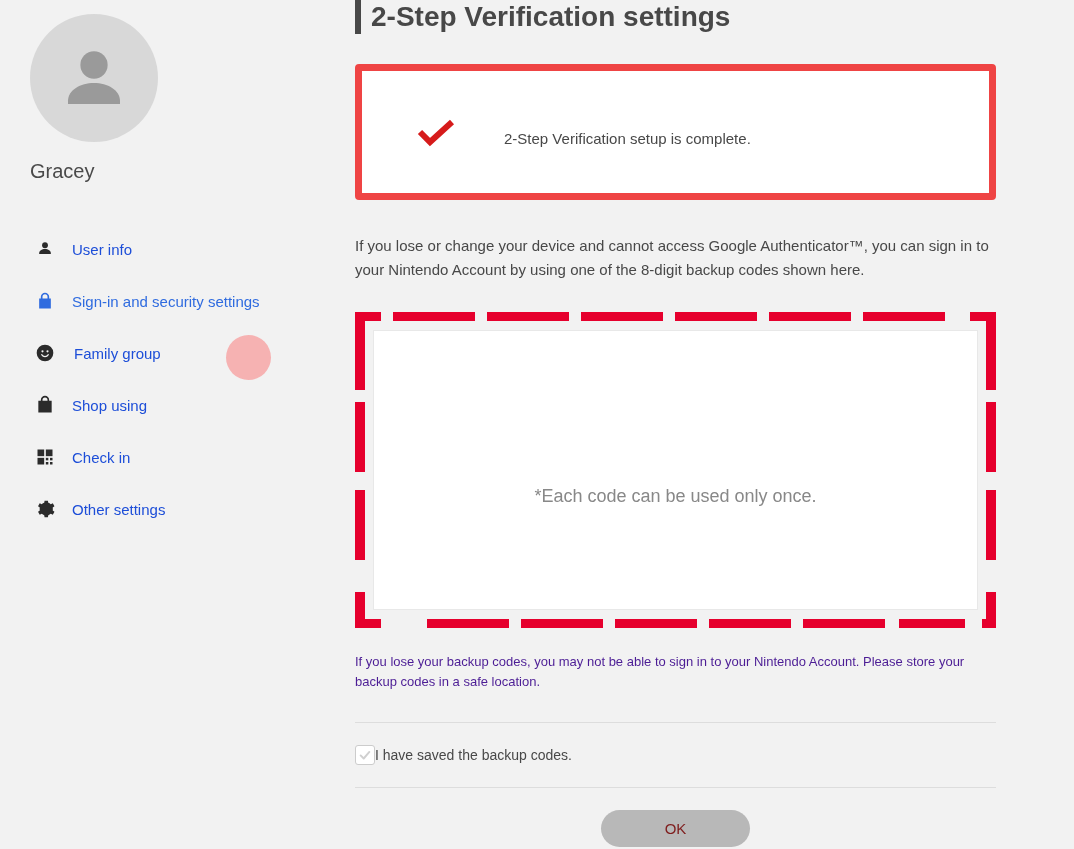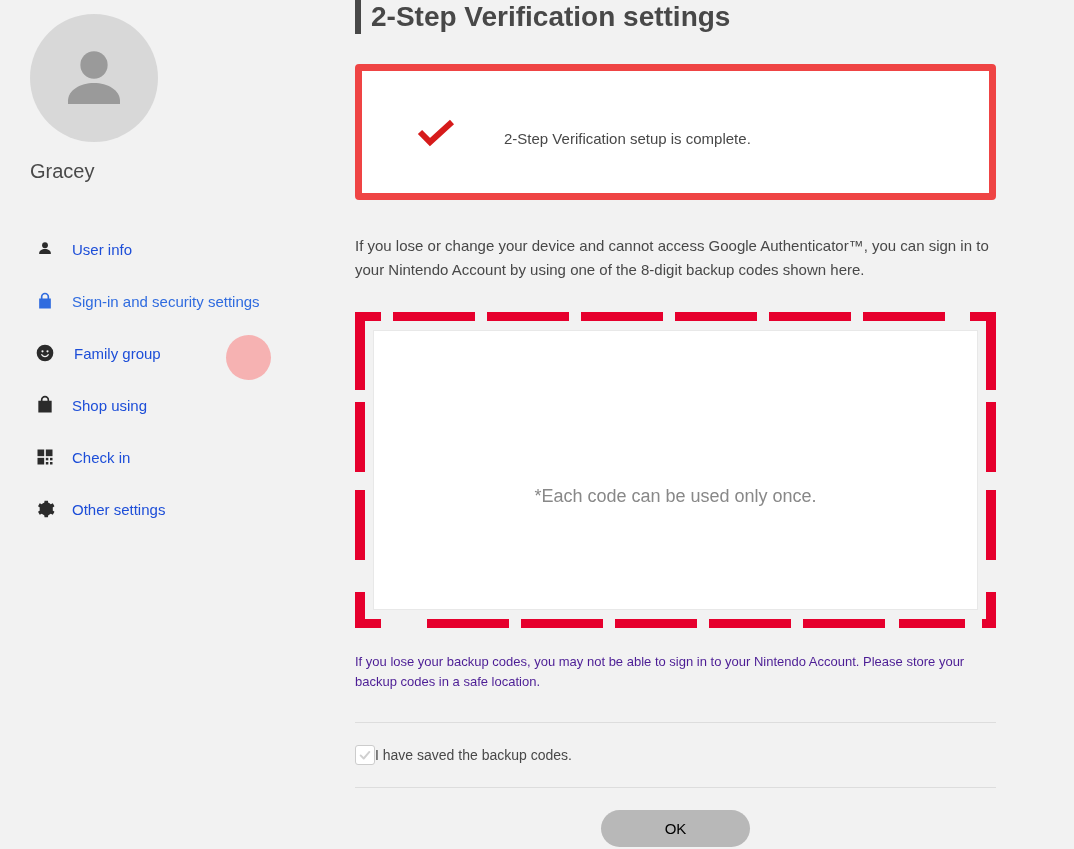--- a/index.html
+++ b/index.html
@@ -188,21 +188,21 @@
     .checkbox-label { font-size: 14px; color: #484848; }
     .ok-btn-wrap {
       display: flex;
       justify-content: center;
       padding-top: 22px;
     }
     .ok-btn {
       background: #b8b8b8;
       border: none;
       border-radius: 20px;
-      color: #000000;
+      color: #7f1d1d;
       font-size: 15px;
       padding: 10px 64px;
       cursor: pointer;
     }
   </style>
 </head>
 <body>
 
 <div class="container">
   <aside class="sidebar">

